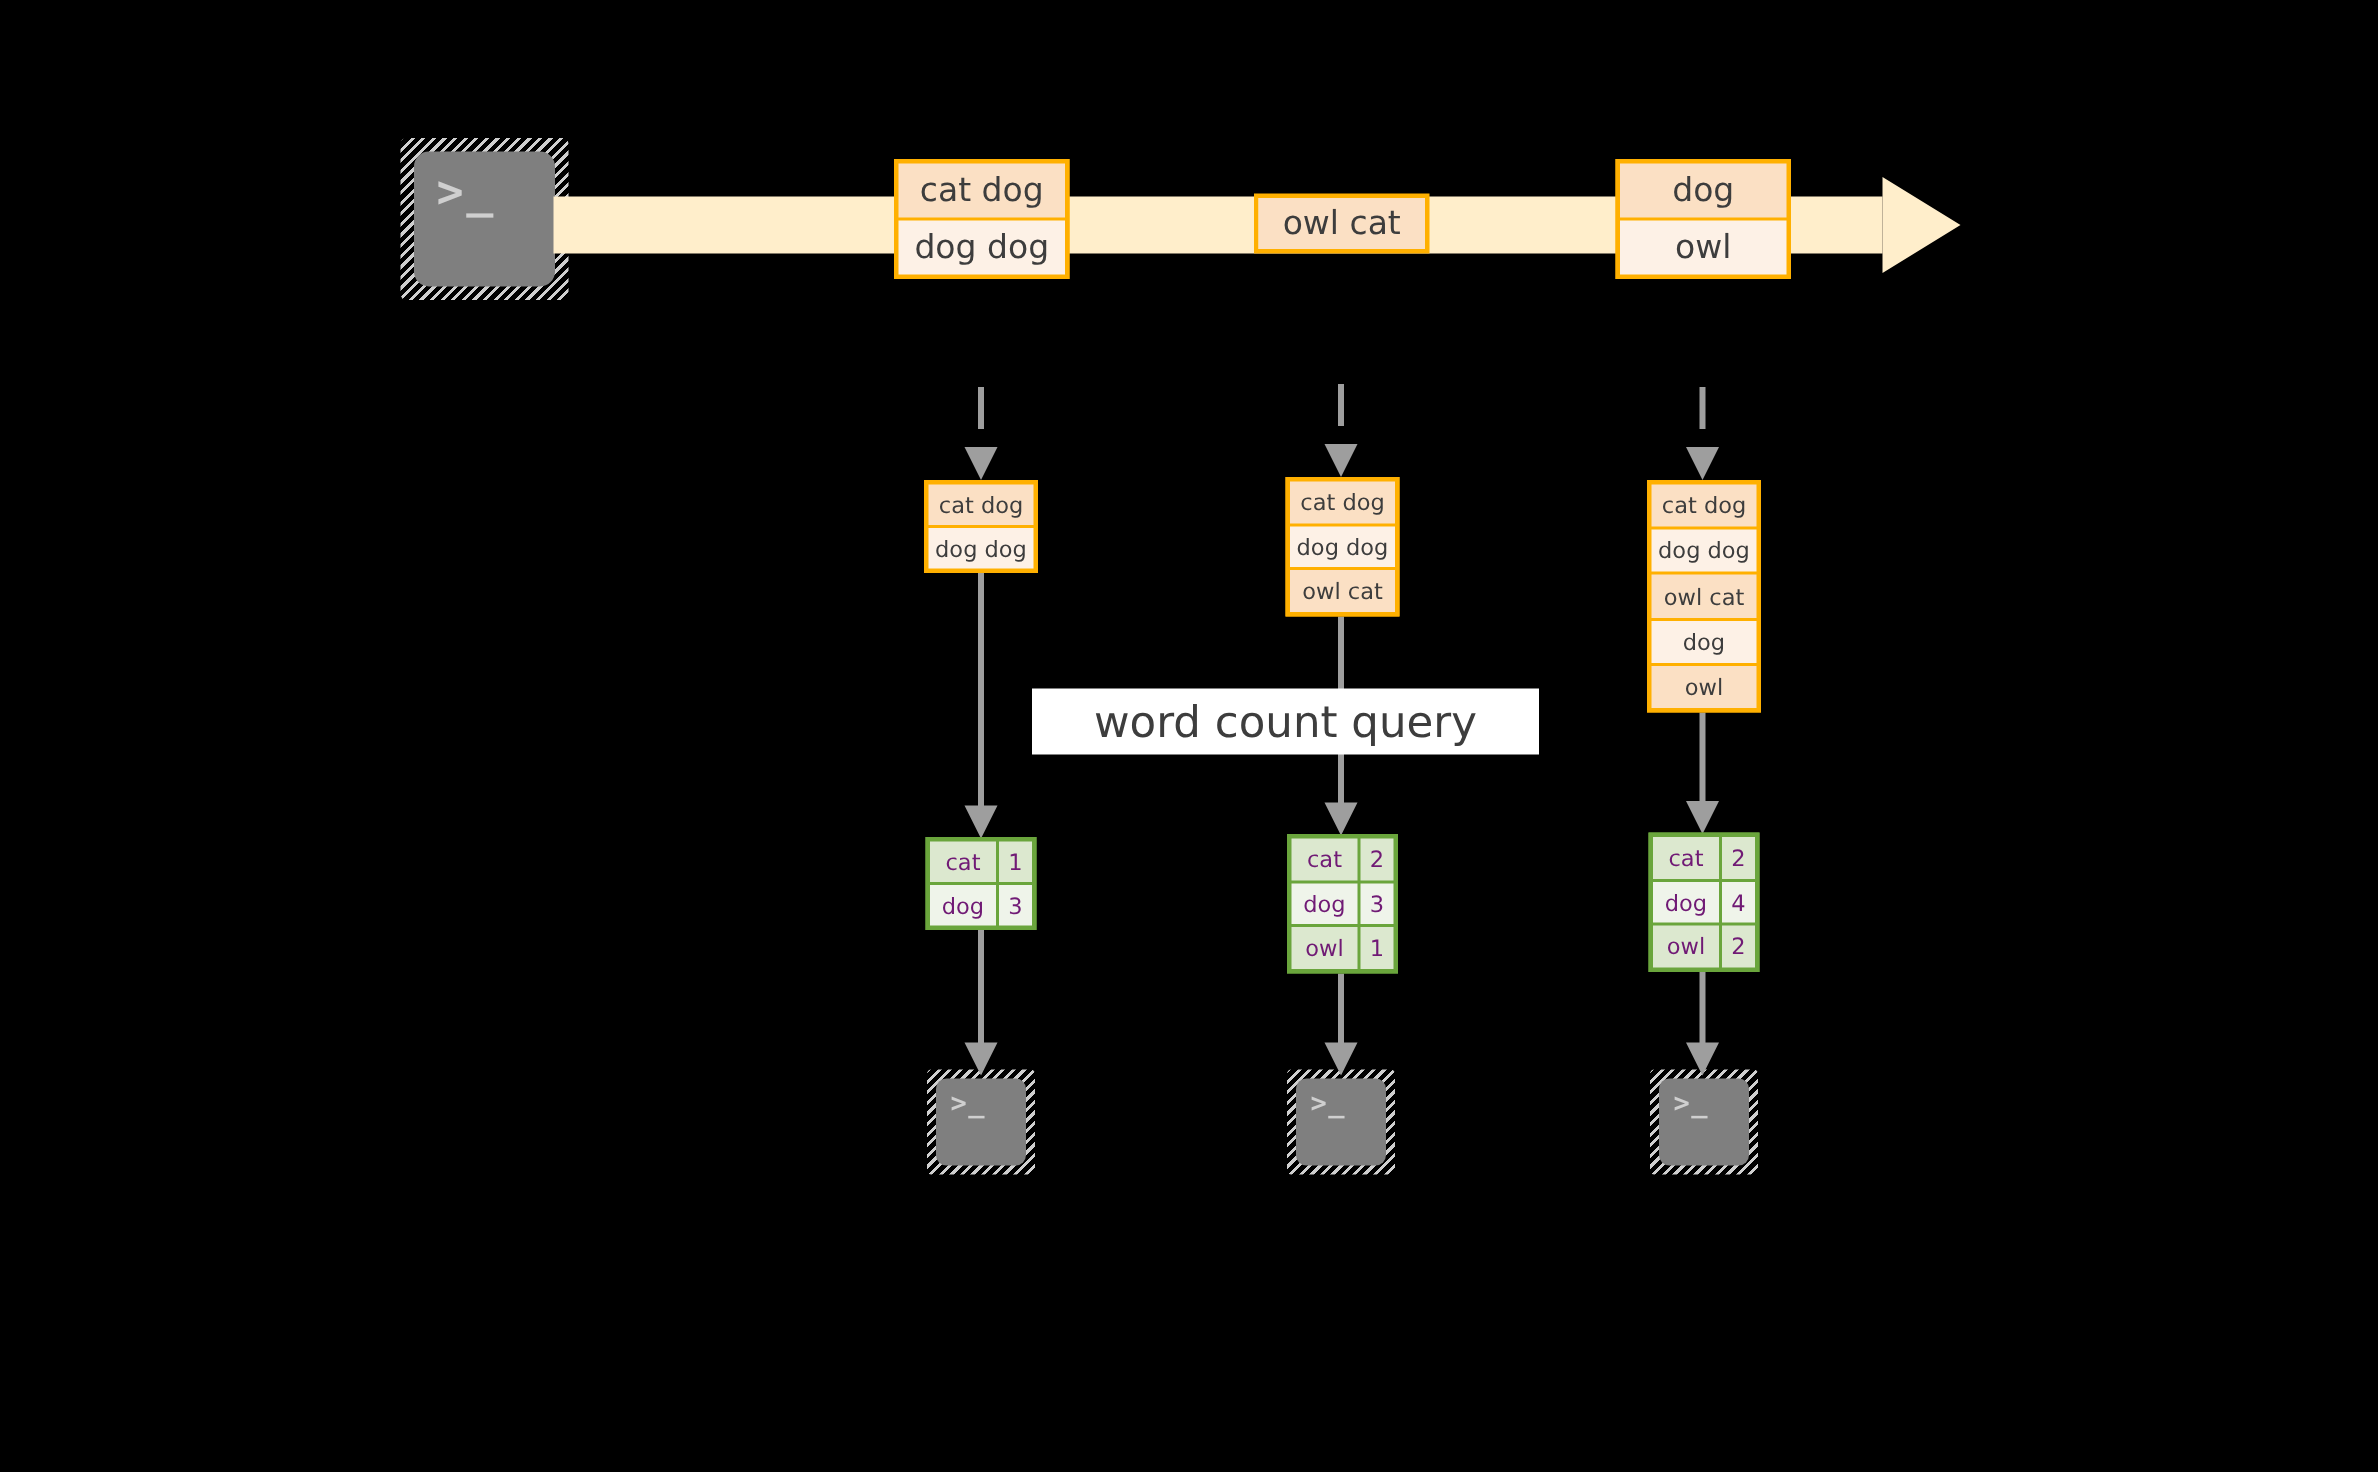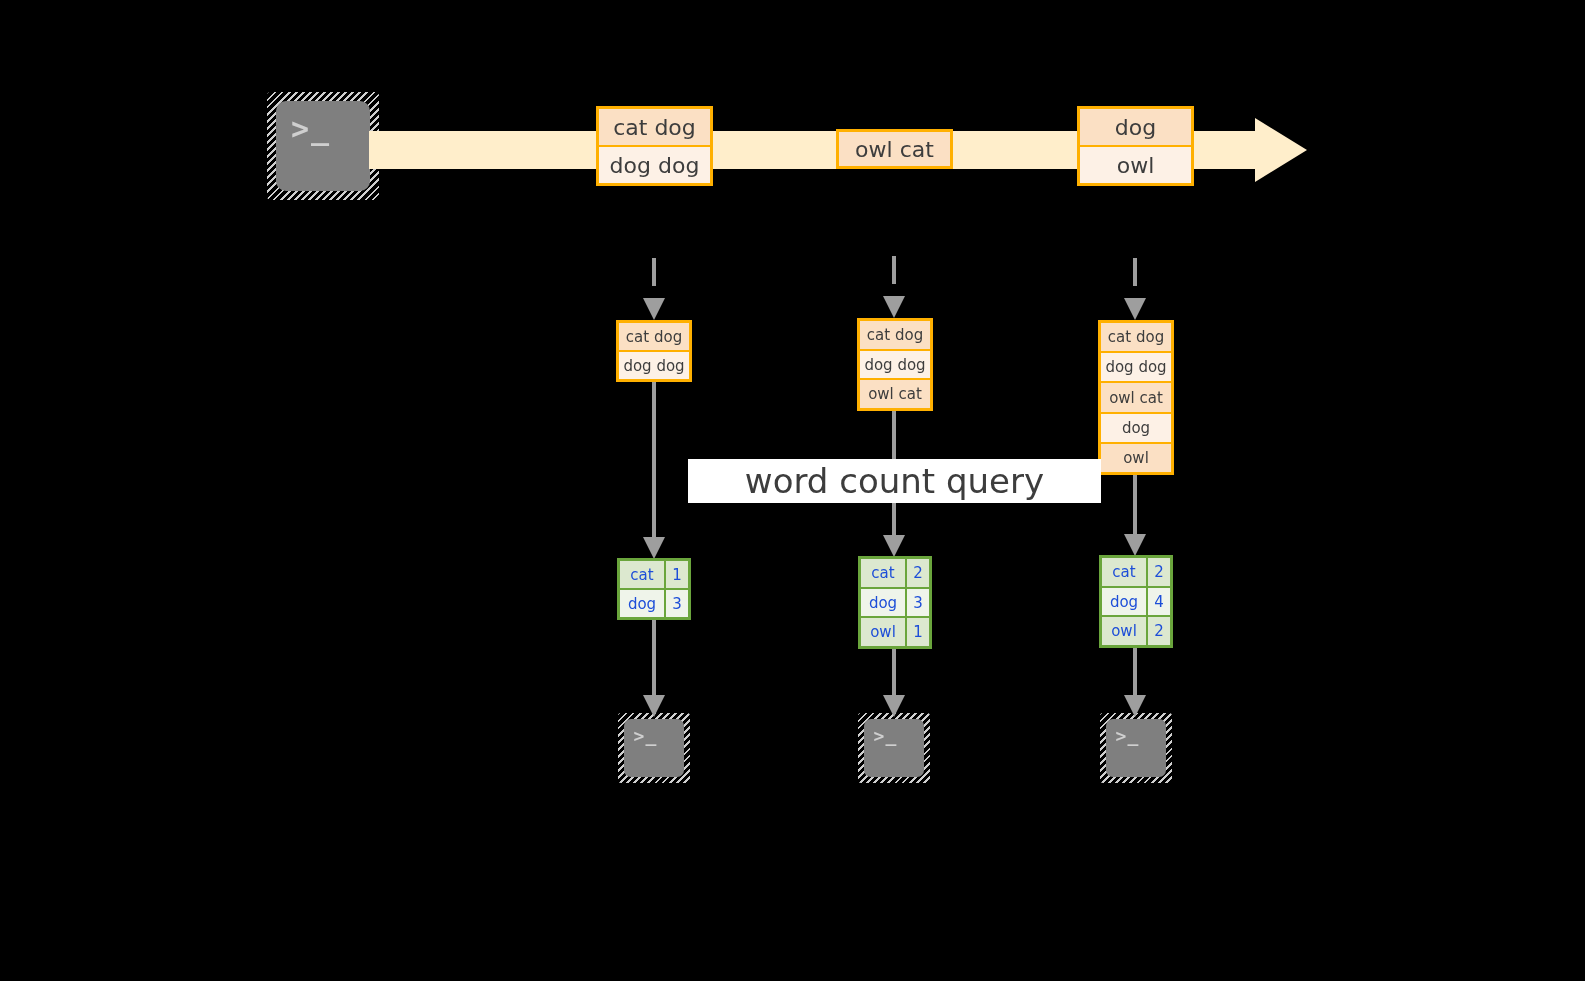--- a/index.html
+++ b/index.html
@@ -108,21 +108,21 @@
     display: flex;
     flex: 1 1 auto;
   }
   .res-table .row + .row { margin-top: 2px; }
   .res-table .k, .res-table .v {
     box-sizing: border-box;
     display: flex;
     align-items: center;
     justify-content: center;
     background: #dce8cf;
-    color: #1d4ed8;
+    color: #701a75;
     white-space: nowrap;
   }
   .res-table .v { margin-left: 2px; }
   .res-table .row.alt .k,
   .res-table .row.alt .v { background: #eff4ea; }
 
   
   .conn {
     position: absolute;
     z-index: 3;
@@ -307,15 +307,15 @@
     <div class="line" style="height:50px;"></div>
     <div class="head" style="top:47px; margin-left:-11px; border-width:22px 11px 0 11px;"></div>
   </div>
 
   <div class="term small" style="left:1100px; top:713px; width:72px; height:70px;">
     <div class="term-face">
       <span class="prompt" style="font-size:18px;">&gt;_</span>
     </div>
   </div>
 
-  <div class="label-band" style="left:688px; top:459px; width:413px; height:44px; font-size:34px;">word count query</div>
+  <div class="label-band" style="left:688px; top:459px; width:338px; height:44px; font-size:29px;">word count query</div>
 
 </div>
 
 </body></html>

